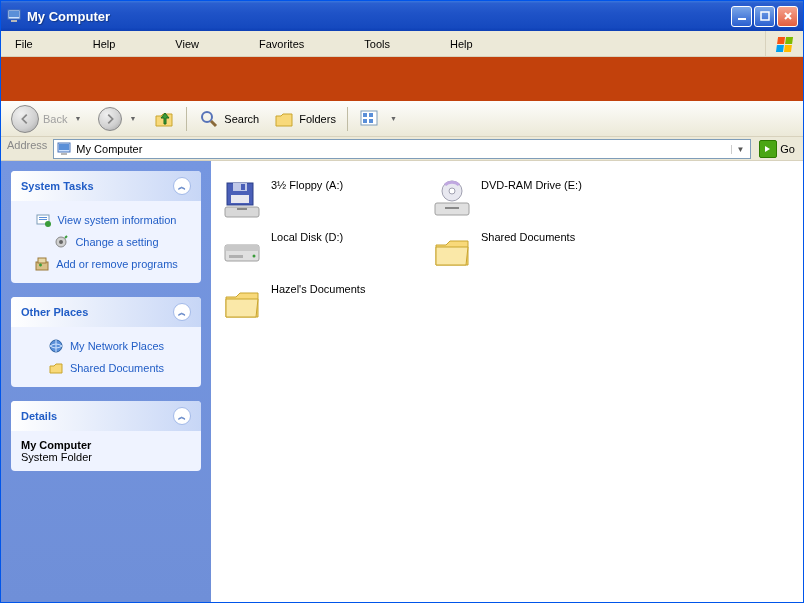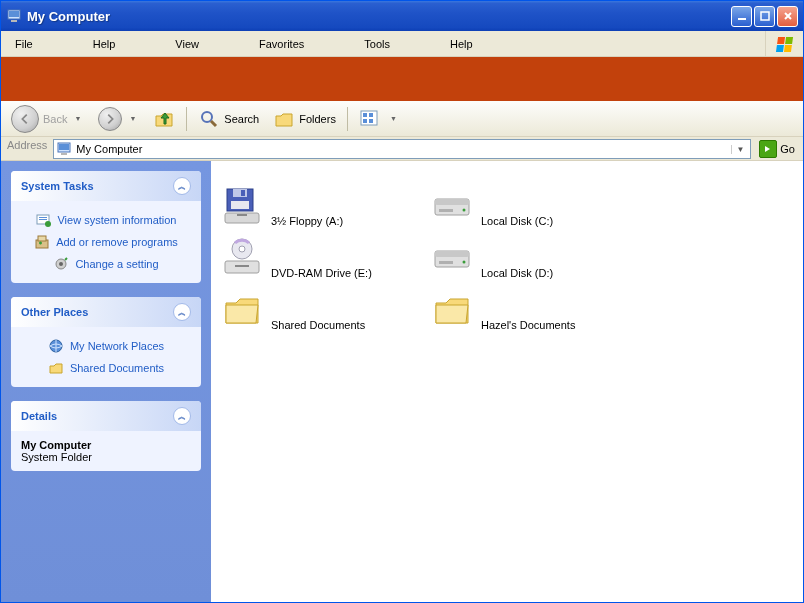--- a/index.html
+++ b/index.html
@@ -41,21 +41,21 @@
 .panel { background: #eff3ff; border-radius: 4px; overflow: hidden; }
 .panel .ph { background: linear-gradient(to right, #fff, #c7d6f6); padding: 6px 10px; display: flex; justify-content: space-between; align-items: center; font-size: 11px; font-weight: bold; color: #215dc6; gap: 14px; }
 .panel .ph .tog { width: 18px; height: 18px; border-radius: 50%; background: #fff; border: 1px solid #a3bae9; display: flex; align-items: center; justify-content: center; font-size: 8px; color: #5a7fc4; }
 .panel .pb { padding: 8px 10px; }
 .panel .pb .li { display: flex; align-items: center; gap: 6px; padding: 3px 0; font-size: 11px; color: #215dc6; cursor: default; justify-content: center; }
 .panel .pb .li .ic { width: 16px; height: 16px; flex-shrink: 0; }
 .panel.details .pb .dt { font-weight: bold; font-size: 11px; }
 .panel.details .pb .ds { font-size: 11px; }
 
 .content { flex: 1; background: #fff; padding: 16px 6px; display: flex; flex-wrap: wrap; align-content: flex-start; }
-.item { width: 210px; height: 52px; display: flex; align-items: flex-end; gap: 8px; padding: 2px 4px; cursor: default; }
+.item { width: 210px; height: 52px; display: flex; align-items: flex-start; gap: 8px; padding: 2px 4px; cursor: default; }
 .item .ic { width: 42px; height: 42px; flex-shrink: 0; display: flex; align-items: center; justify-content: center; }
 .item .lbl { font-size: 11px; }
 
 .winlogo { display: grid; grid-template-columns: 7px 7px; grid-template-rows: 7px 7px; gap: 1px; transform: skewX(-8deg); }
 .winlogo div:nth-child(1){background:#f65314;} .winlogo div:nth-child(2){background:#7cbb00;}
 .winlogo div:nth-child(3){background:#00a1f1;} .winlogo div:nth-child(4){background:#ffbb00;}
 </style>
 </head>
 <body>
 
@@ -190,33 +190,33 @@
             <svg class="ic" viewBox="0 0 16 16">
                 <rect x="2" y="3" width="12" height="9" fill="#fff" stroke="#7f9db9"></rect>
                 <rect x="4" y="5" width="8" height="1" fill="#5a8fd8"></rect>
                 <rect x="4" y="7" width="8" height="1" fill="#5a8fd8"></rect>
                 <circle cx="13" cy="12" r="3" fill="#3a9c3a"></circle>
               </svg>
             <span>View system information</span>
           </div>
           <div class="li">
             <svg class="ic" viewBox="0 0 16 16">
+                <circle cx="8" cy="8" r="5" fill="#d0d0d0" stroke="#888"></circle>
+                <circle cx="8" cy="8" r="2" fill="#666"></circle>
+                <path d="M12 4 L14 2" stroke="#3a9c3a" stroke-width="2"></path>
+              </svg>
+            <span>Change a setting</span>
+          </div>
+          <div class="li">
+            <svg class="ic" viewBox="0 0 16 16">
                 <rect x="2" y="6" width="12" height="8" fill="#d9c088" stroke="#9c7a3a"></rect>
                 <rect x="4" y="2" width="8" height="5" fill="#e8d8a8" stroke="#9c7a3a"></rect>
                 <path d="M5 9 L8 9 M6.5 7.5 L6.5 10.5" stroke="#3a9c3a" stroke-width="1.5"></path>
               </svg>
             <span>Add or remove programs</span>
-          </div>
-          <div class="li">
-            <svg class="ic" viewBox="0 0 16 16">
-                <circle cx="8" cy="8" r="5" fill="#d0d0d0" stroke="#888"></circle>
-                <circle cx="8" cy="8" r="2" fill="#666"></circle>
-                <path d="M12 4 L14 2" stroke="#3a9c3a" stroke-width="2"></path>
-              </svg>
-            <span>Change a setting</span>
           </div>
         </div>
       </div>
 
       <div class="panel">
         <div class="ph">
           <span>Other Places</span>
           <div class="tog">︽</div>
         </div>
         <div class="pb">
@@ -258,31 +258,20 @@
               <rect x="12" y="4" width="14" height="8" fill="#c0c8e8"></rect>
               <rect x="20" y="5" width="4" height="6" fill="#4a5fb8"></rect>
               <rect x="10" y="16" width="18" height="8" fill="#e8e8f0"></rect>
               <rect x="4" y="28" width="34" height="10" rx="2" fill="#d8d8d8" stroke="#a0a0a0"></rect>
               <rect x="16" y="29" width="10" height="2" fill="#888"></rect>
             </svg>
         </div>
         <span class="lbl">3½ Floppy (A:)</span>
       </div>
 
-      <div class="item">
-        <div class="ic">
-          <svg viewBox="0 0 42 42">
-              <rect x="4" y="14" width="34" height="16" rx="2" fill="#e0e0e0" stroke="#a0a0a0"></rect>
-              <rect x="4" y="14" width="34" height="6" rx="2" fill="#c8c8c8"></rect>
-              <circle cx="33" cy="25" r="1.5" fill="#3a9c3a"></circle>
-              <rect x="8" y="24" width="14" height="3" fill="#b0b0b0"></rect>
-            </svg>
-        </div>
-        <span class="lbl">Local Disk (C:)</span>
-      </div>
 
       <div class="item">
         <div class="ic">
           <svg viewBox="0 0 42 42">
               <circle cx="21" cy="12" r="10" fill="#e8e8f0" stroke="#a0a0b0"></circle>
               <circle cx="21" cy="12" r="3" fill="#fff" stroke="#a0a0b0"></circle>
               <path d="M14 6 A10 10 0 0 1 28 6" fill="none" stroke="#c0a8e0" stroke-width="3"></path>
               <rect x="4" y="24" width="34" height="12" rx="2" fill="#e0e0e0" stroke="#a0a0a0"></rect>
               <rect x="14" y="28" width="14" height="2" fill="#888"></rect>
             </svg>

